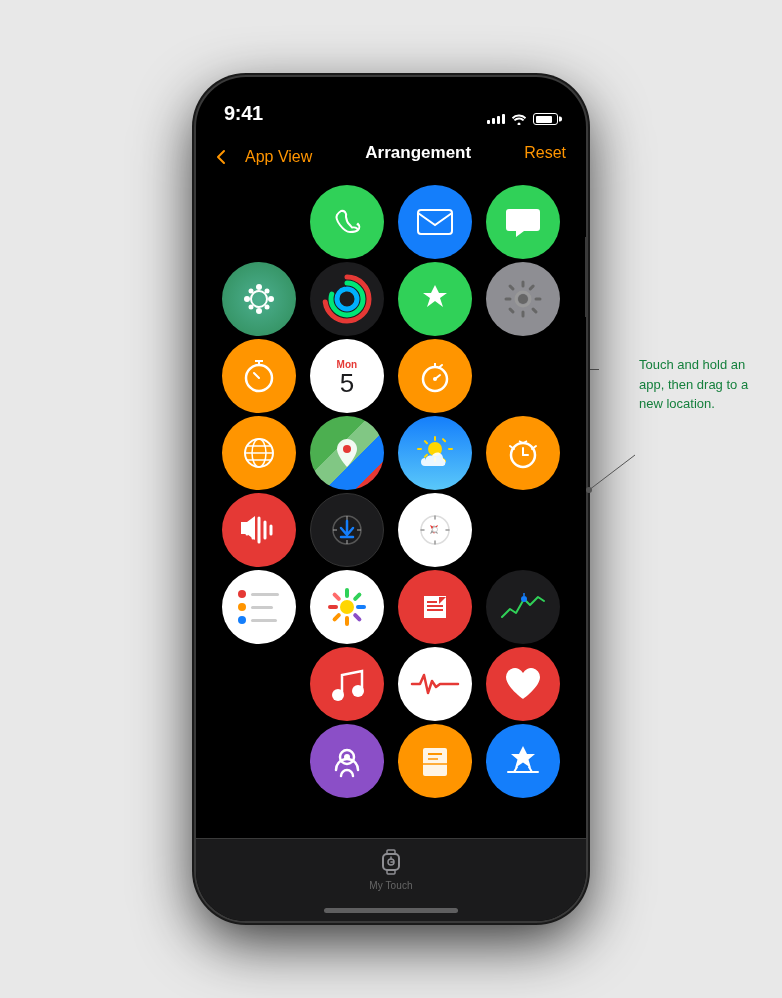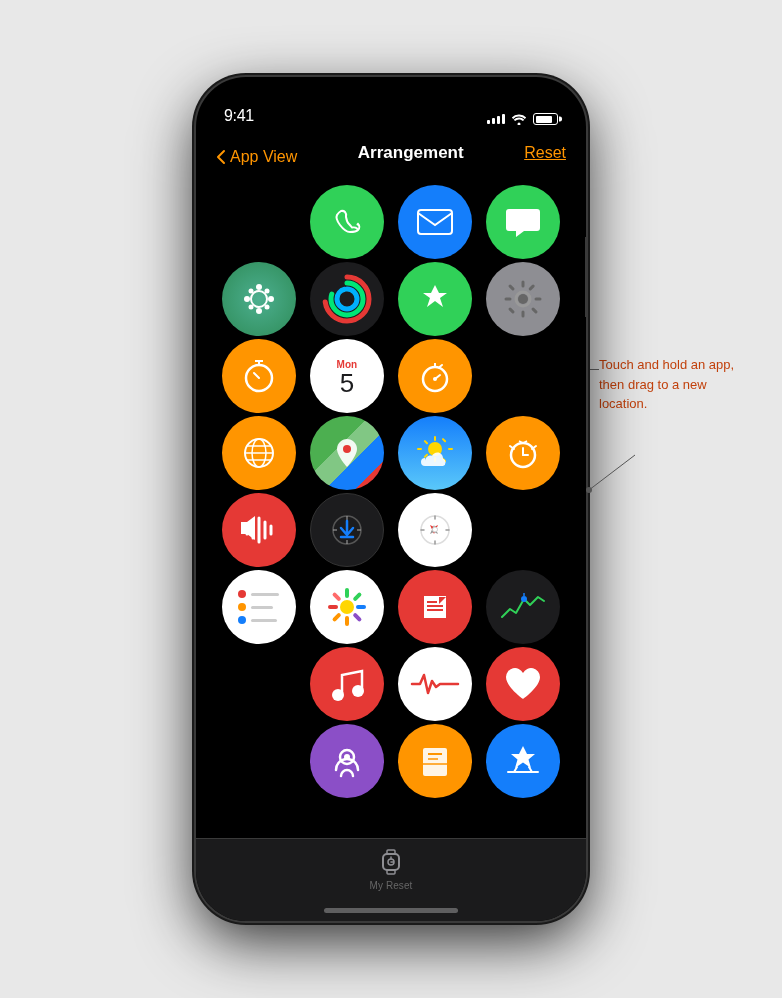--- a/index.html
+++ b/index.html
@@ -44,22 +44,22 @@
       right: 0;
       height: 54px;
       display: flex;
       align-items: flex-end;
       justify-content: space-between;
       padding: 0 28px 6px;
       z-index: 50;
     }
 
     .status-time {
-      font-size: 16px;
-      font-weight: 400;
+      font-size: 20px;
+      font-weight: 700;
       color: #fff;
       letter-spacing: -0.3px;
     }
 
     .status-icons {
       display: flex;
       align-items: center;
       gap: 6px;
     }
 
@@ -117,34 +117,33 @@
       justify-content: space-between;
       padding: 0 20px;
       z-index: 50;
     }
 
     .nav-back {
       color: #FF9500;
       font-size: 16px;
       display: flex;
       align-items: center;
-      gap: 4px;
+      gap: 19px;
       margin-top: 8px;
     }
 
     .nav-title {
       color: #fff;
       font-size: 17px;
       font-weight: 600;
     }
 
     .nav-action {
       color: #FF9500;
       font-size: 16px;
-      text-decoration: underline;
     }
 
     
     .main-content {
       position: absolute;
       top: 98px;
       left: 0;
       right: 0;
       bottom: 83px;
       overflow: hidden;
@@ -251,21 +250,21 @@
     .scroll-inner::-webkit-scrollbar { display: none; }
   </style>
 </head>
 <body>
 
 <div style="position:relative; width:782px; height:998px; background:#e8e8e8; display:flex; align-items:center; justify-content:center;">
 
   <div style="position:absolute; right:28px; top:355px; width:155px;">
     <div style="position:absolute; left:-55px; top:14px; width:55px; height:1px; background:#666;"></div>
     <div style="position:absolute; left:-55px; top:14px; width:8px; height:8px; border-radius:50%; background:#666; transform:translateY(-3.5px);"></div>
-    <div style="color:#c2410c; font-size:13px; line-height:1.5; font-family:-apple-system,sans-serif;">Touch and hold an app, then drag to a new location.</div>
+    <div style="color:#15803d; font-size:13px; line-height:1.5; font-family:-apple-system,sans-serif;margin-left:40px;">Touch and hold an app, then drag to a new location.</div>
   </div>
 
   <div class="phone-container">
 
     <div class="dynamic-island"></div>
 
     <div class="status-bar">
       <div class="status-time">9:41</div>
       <div class="status-icons">
         <div class="signal-bars">
@@ -566,21 +565,21 @@
         <div class="tab-icon-wrap">
           <svg width="24" height="28" viewBox="0 0 24 28">
             <rect x="4" y="6" width="16" height="16" rx="4" fill="none" stroke="#8E8E93" stroke-width="2"></rect>
             <rect x="8" y="2" width="8" height="4" rx="1" fill="none" stroke="#8E8E93" stroke-width="1.5"></rect>
             <rect x="8" y="22" width="8" height="4" rx="1" fill="none" stroke="#8E8E93" stroke-width="1.5"></rect>
             <circle cx="12" cy="14" r="3" fill="none" stroke="#8E8E93" stroke-width="1.5"></circle>
             <line x1="12" y1="11" x2="12" y2="9" stroke="#8E8E93" stroke-width="1.5" stroke-linecap="round"></line>
             <line x1="12" y1="14" x2="14.5" y2="14" stroke="#8E8E93" stroke-width="1.5" stroke-linecap="round"></line>
           </svg>
         </div>
-        <span class="tab-label tab-label-inactive">My Reset</span>
+        <span class="tab-label tab-label-inactive">My Touch</span>
       </div>
 
 
     </div>
 
     <div class="home-indicator"></div>
 
     <div class="side-button-right"></div>
 
   </div>

